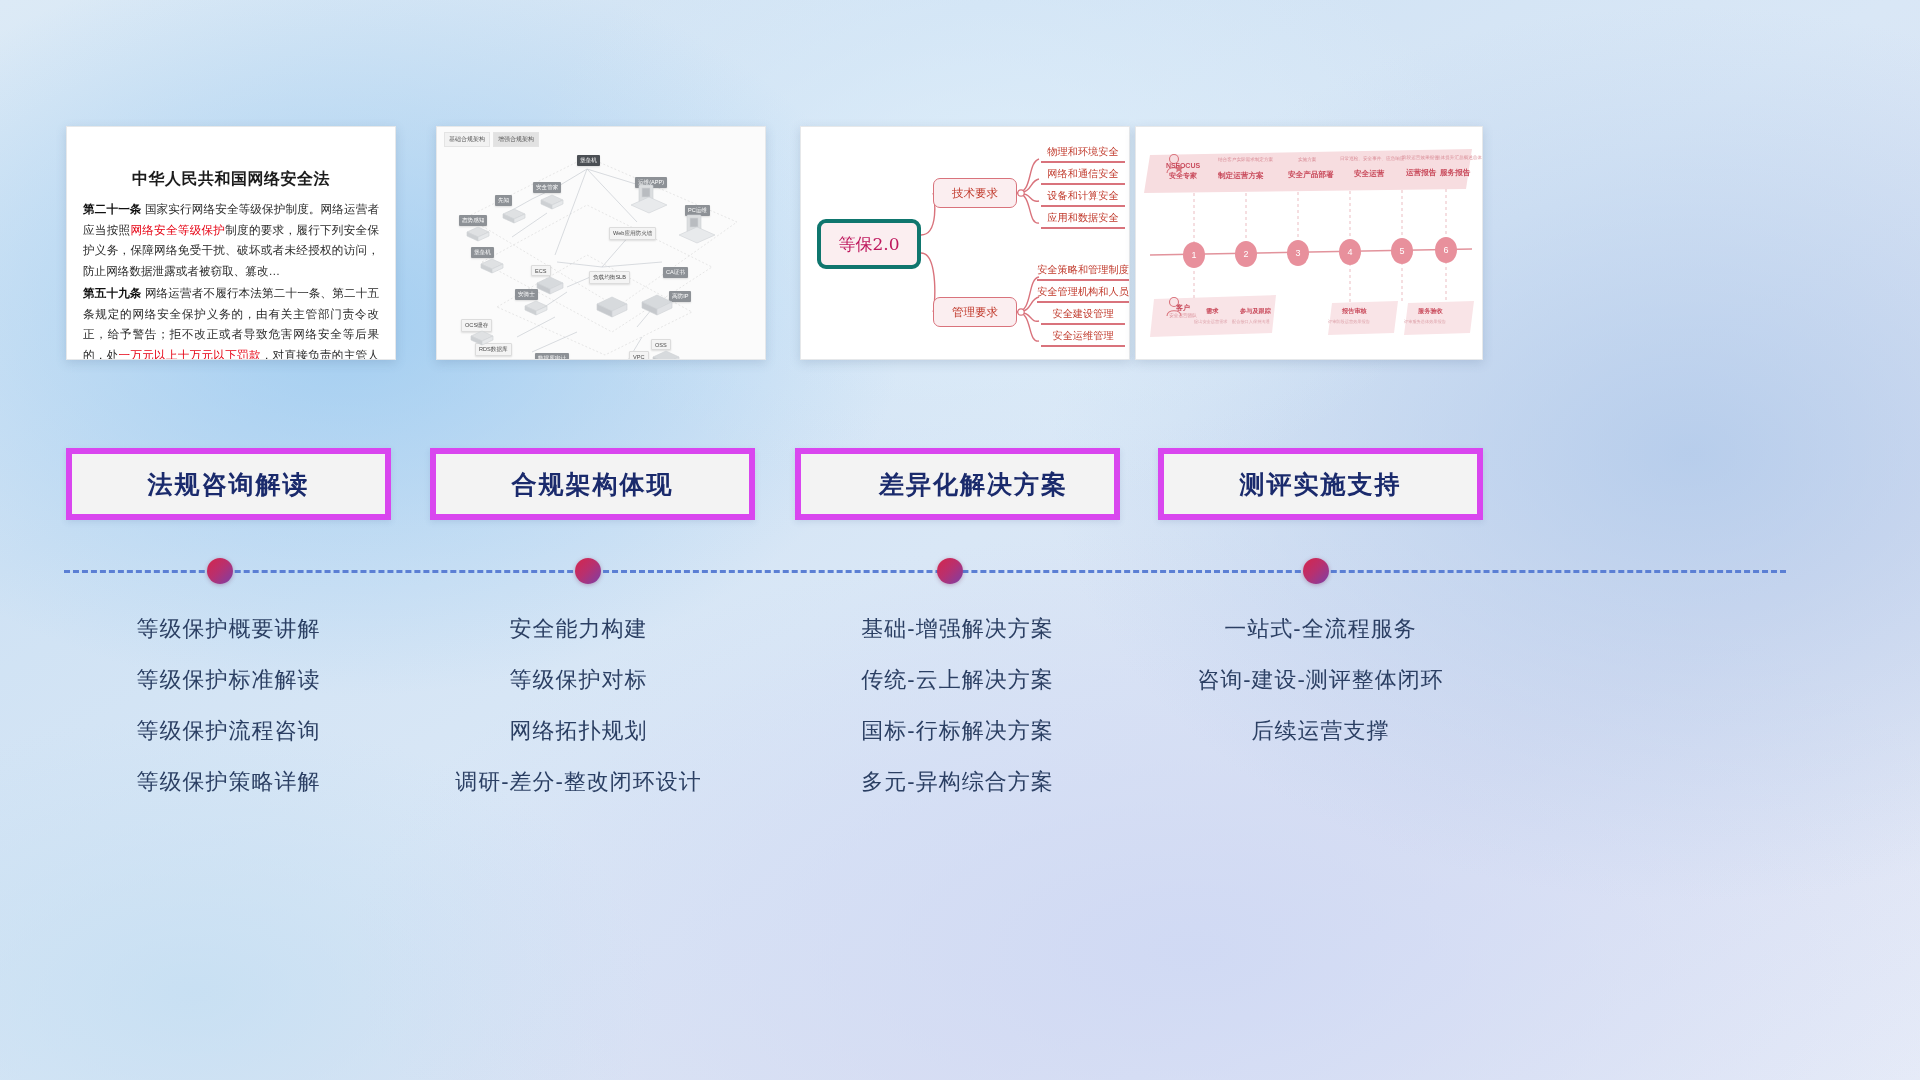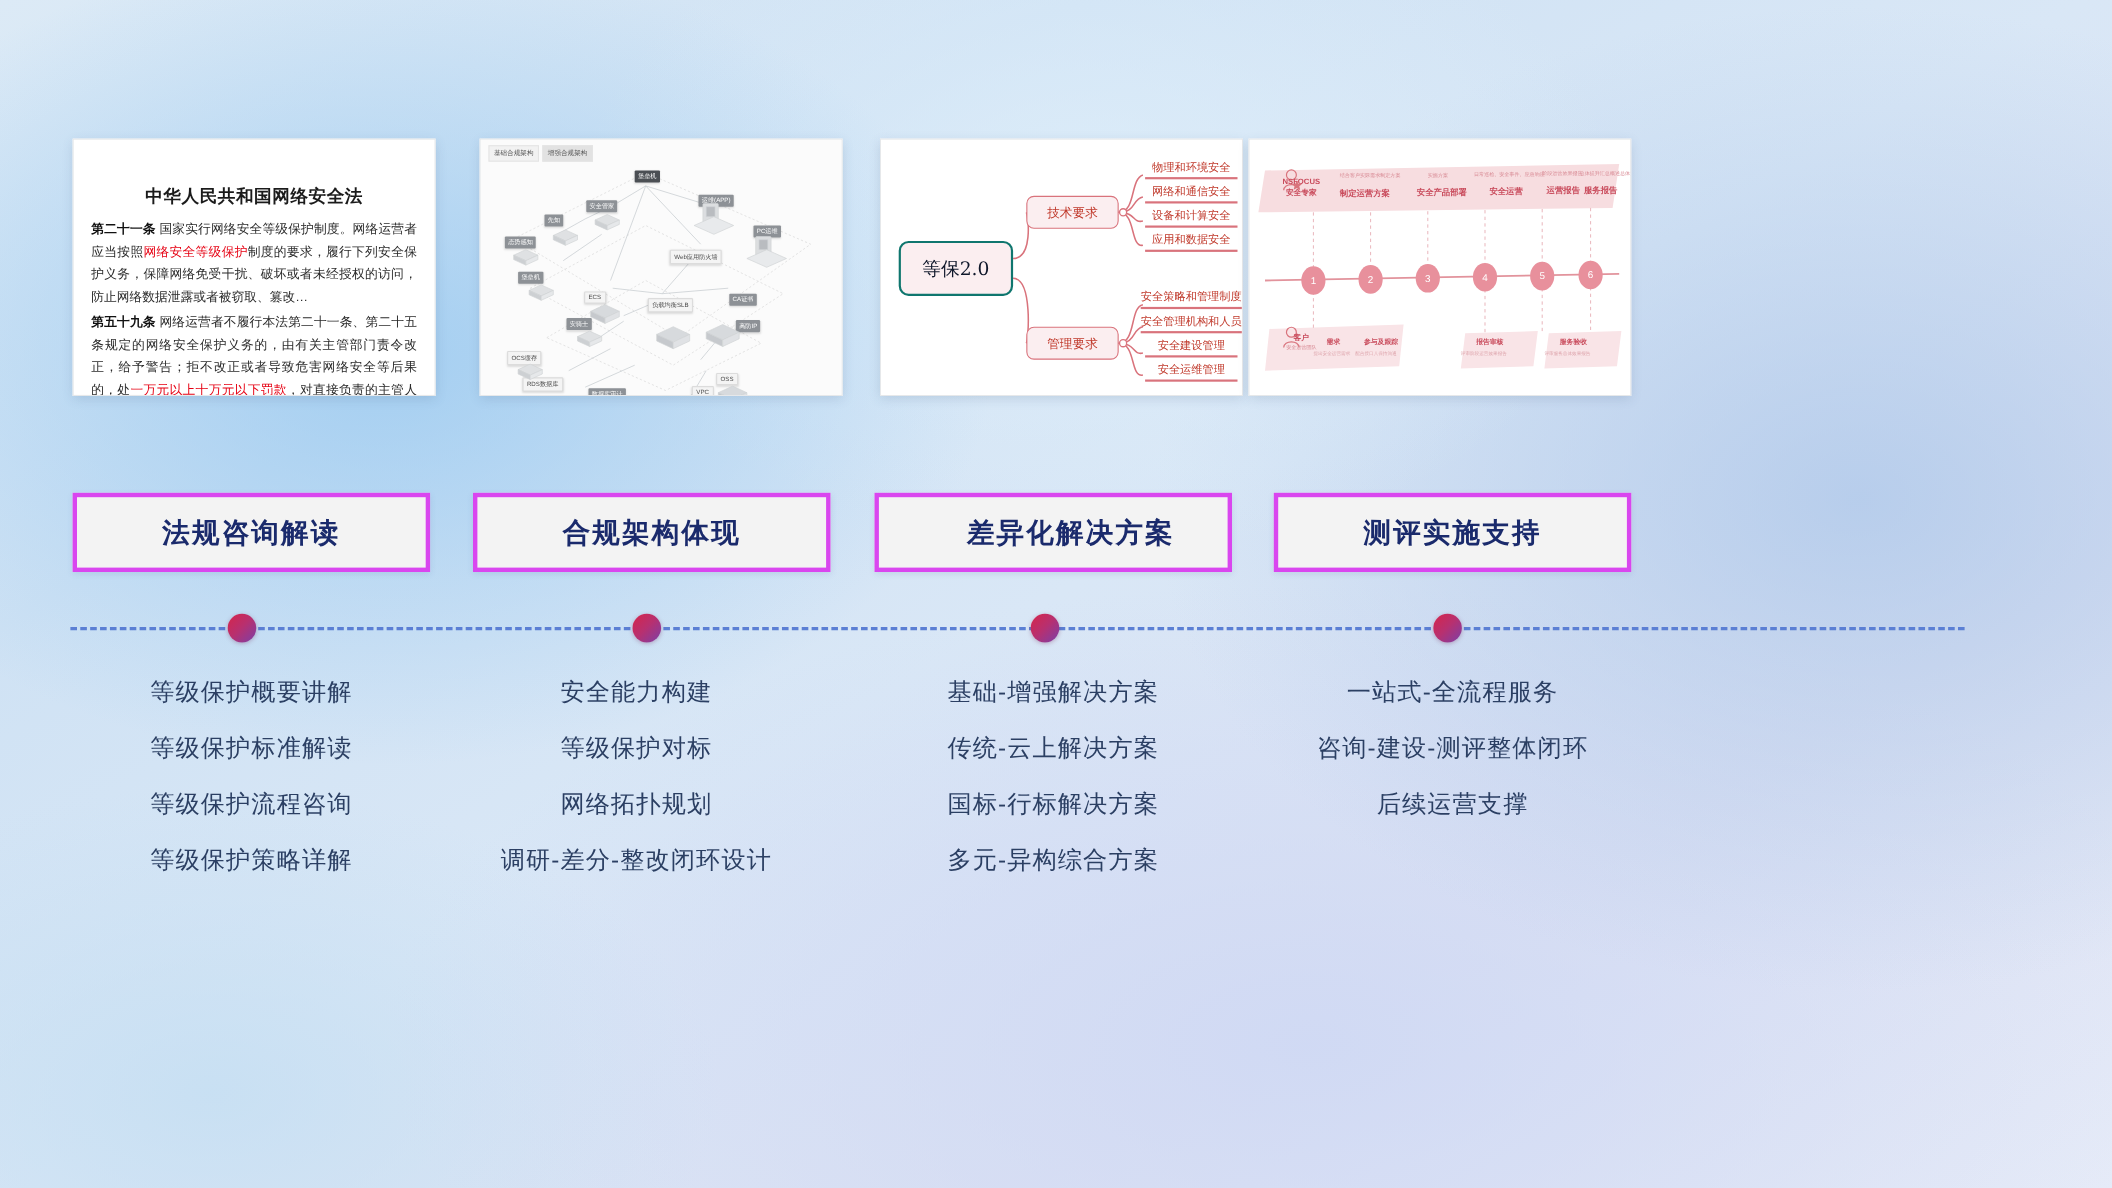--- a/index.html
+++ b/index.html
@@ -55,23 +55,23 @@
     box-shadow:0 1px 2px rgba(0,0,0,.12);
   }
   .nodechip.light { background:#f4f4f4; color:#4a4a4a; border:1px solid #dcdcdc; }
   .nodechip.dark { background:#4b4f54; }
 
   
   .mind { position:relative; width:100%; height:100%; background:#fff; }
   .mind svg { position:absolute; inset:0; }
   .m-root {
     position:absolute; left:16px; top:92px; width:104px; height:50px;
-    border:2px solid #0f766e; border-radius:9px; background:#fbeef0;
+    border:4px solid #0f766e; border-radius:9px; background:#fbeef0;
     display:flex; align-items:center; justify-content:center;
-    font-size:17px; color:#0f172a; font-family:"DejaVu Serif","Liberation Serif",serif;
+    font-size:17px; color:#be185d; font-family:"DejaVu Serif","Liberation Serif",serif;
   }
   .m-branch {
     position:absolute; width:84px; height:30px;
     border:1.5px solid #d9737c; border-radius:7px; background:#fbeef0;
     display:flex; align-items:center; justify-content:center;
     font-size:11.5px; color:#c0392b; font-family:"DejaVu Serif","Liberation Serif",serif;
   }
   #mb1 { left:132px; top:51px; }
   #mb2 { left:132px; top:170px; }
   .m-leaf {
@@ -87,21 +87,21 @@
   .flow .banner-sub { position:absolute; font-size:4.6px; color:#d98c96; white-space:nowrap; }
   .flow .expert { position:absolute; left:24px; top:34px; width:46px; text-align:center; }
   .flow .expert .nm { font-size:7px; color:#c94b5c; font-weight:bold; line-height:10px; }
   .flow .tagbox { position:absolute; font-size:6.2px; color:#c94b5c; font-weight:bold; white-space:nowrap; text-align:center; }
   .flow .tagsub { position:absolute; font-size:4.2px; color:#dda2aa; white-space:nowrap; text-align:center; }
 
   
   .heads { position:absolute; top:448px; left:0; width:1920px; height:72px; }
   .head {
     position:absolute; top:0; height:72px;
-    background:#f3f3f3; border:4px solid #d946ef;
+    background:#f3f3f3; border:6px solid #d946ef;
     display:flex; align-items:center; justify-content:center;
     font-size:25px; font-weight:bold; color:#1a2a6c; letter-spacing:2px;
     box-shadow:0 2px 6px rgba(70,100,150,0.14);
   }
   #head1 { left:66px;  width:325px; }
   #head2 { left:430px; width:325px; }
   #head3 { left:795px; width:325px;padding-left:32px; }
   #head4 { left:1158px;width:325px; }
 
   

